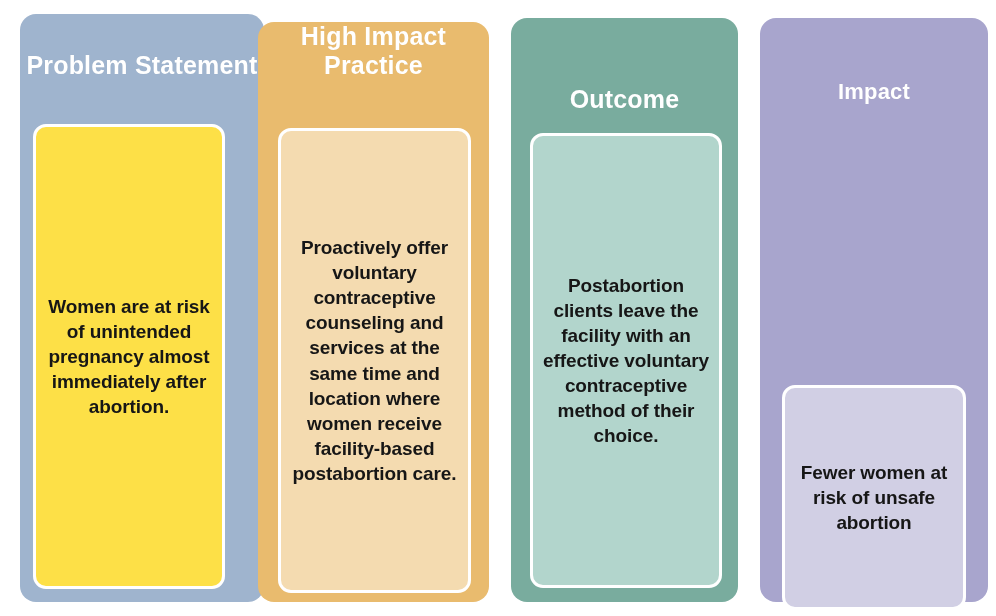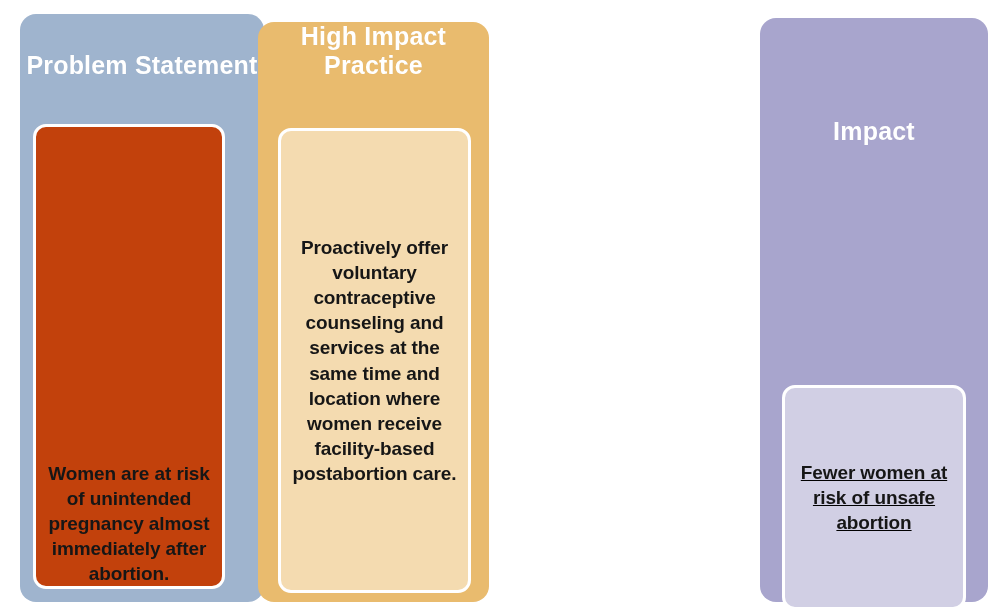--- a/index.html
+++ b/index.html
@@ -67,22 +67,21 @@
   #col-problem .column-title {
     font-size: 25px;
     margin-top: 37px;
   }
   #col-problem .card {
     position: absolute;
     left: 13px;
     top: 110px;
     width: 192px;
     height: 465px;
-    background: #c2410c;
-    align-items: flex-end;
+    background: #fde047;
   }
   #col-problem .card-text { font-size: 19px; }
 
   
   #col-hip {
     left: 258px;
     top: 22px;
     width: 231px;
     height: 580px;
     background: #e9bb6e;
@@ -124,39 +123,38 @@
 
   
   #col-impact {
     left: 760px;
     top: 18px;
     width: 228px;
     height: 584px;
     background: #a8a5cd;
   }
   #col-impact .column-title {
-    font-size: 25px;
-    margin-top: 99px;
+    font-size: 22px;
+    margin-top: 61px;
   }
   #col-impact .card.card-a {
     position: absolute;
     left: 22px;
     top: 115px;
     width: 184px;
     height: 232px;
     background: #d1cfe4;
   }
   #col-impact .card.card-b {
     position: absolute;
     left: 22px;
     top: 367px;
     width: 184px;
     height: 225px;
     background: #d1cfe4;
-    text-decoration: underline;
   }
   #col-impact .card-text { font-size: 19px; }
 </style>
 </head>
 <body>
 
 <div id="diagram">
 
   <div class="column" id="col-problem">
     <div class="column-title">Problem Statement</div>
@@ -165,20 +163,26 @@
     </div>
   </div>
 
   <div class="column" id="col-hip">
     <div class="column-title">High Impact Practice</div>
     <div class="card">
       <div class="card-text">Proactively offer voluntary contraceptive counseling and services at the same time and location where women receive facility-based postabortion care.</div>
     </div>
   </div>
 
+  <div class="column" id="col-outcome">
+    <div class="column-title">Outcome</div>
+    <div class="card">
+      <div class="card-text">Postabortion clients leave the facility with an effective voluntary contraceptive method of their choice.</div>
+    </div>
+  </div>
 
   <div class="column" id="col-impact">
     <div class="column-title">Impact</div>
     <div class="card card-b">
       <div class="card-text">Fewer women at risk of unsafe abortion</div>
     </div>
   </div>
 
 </div>
 

